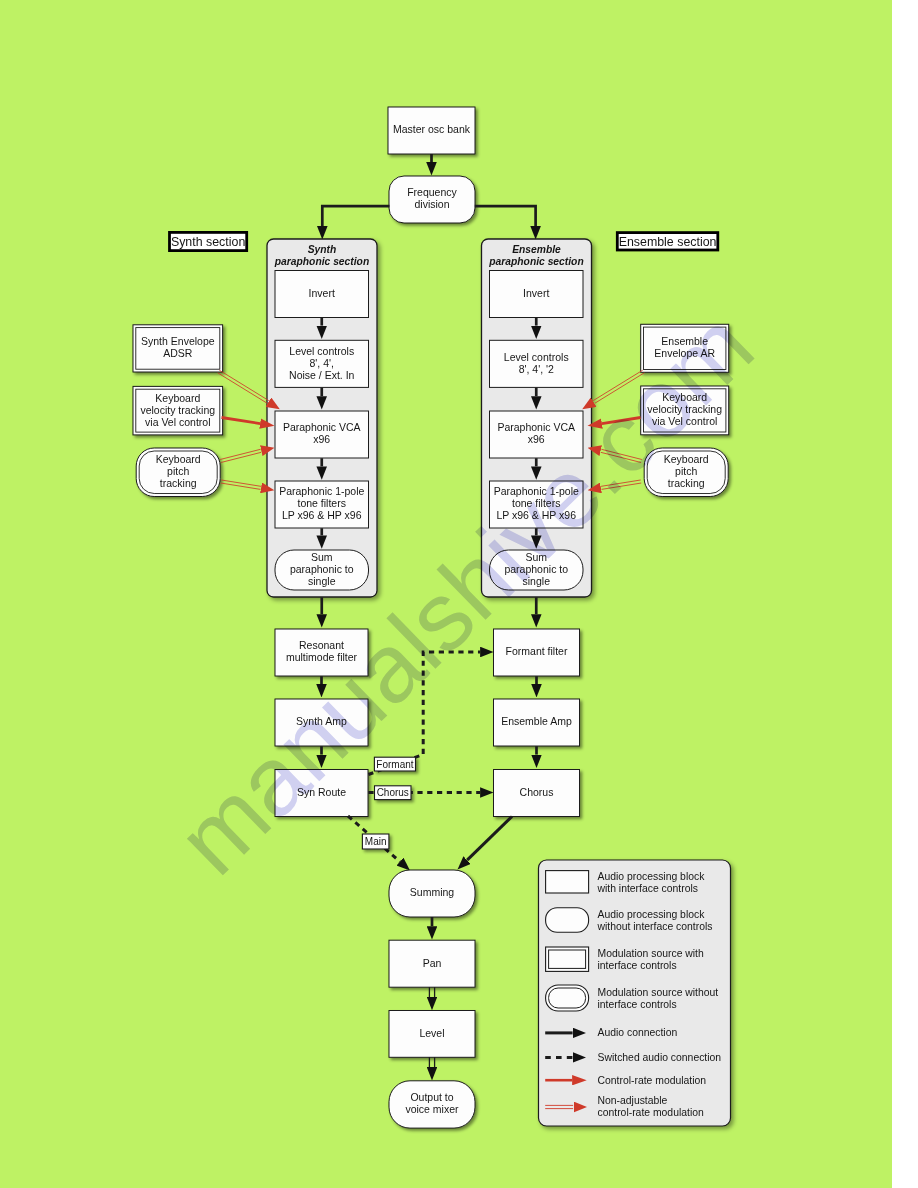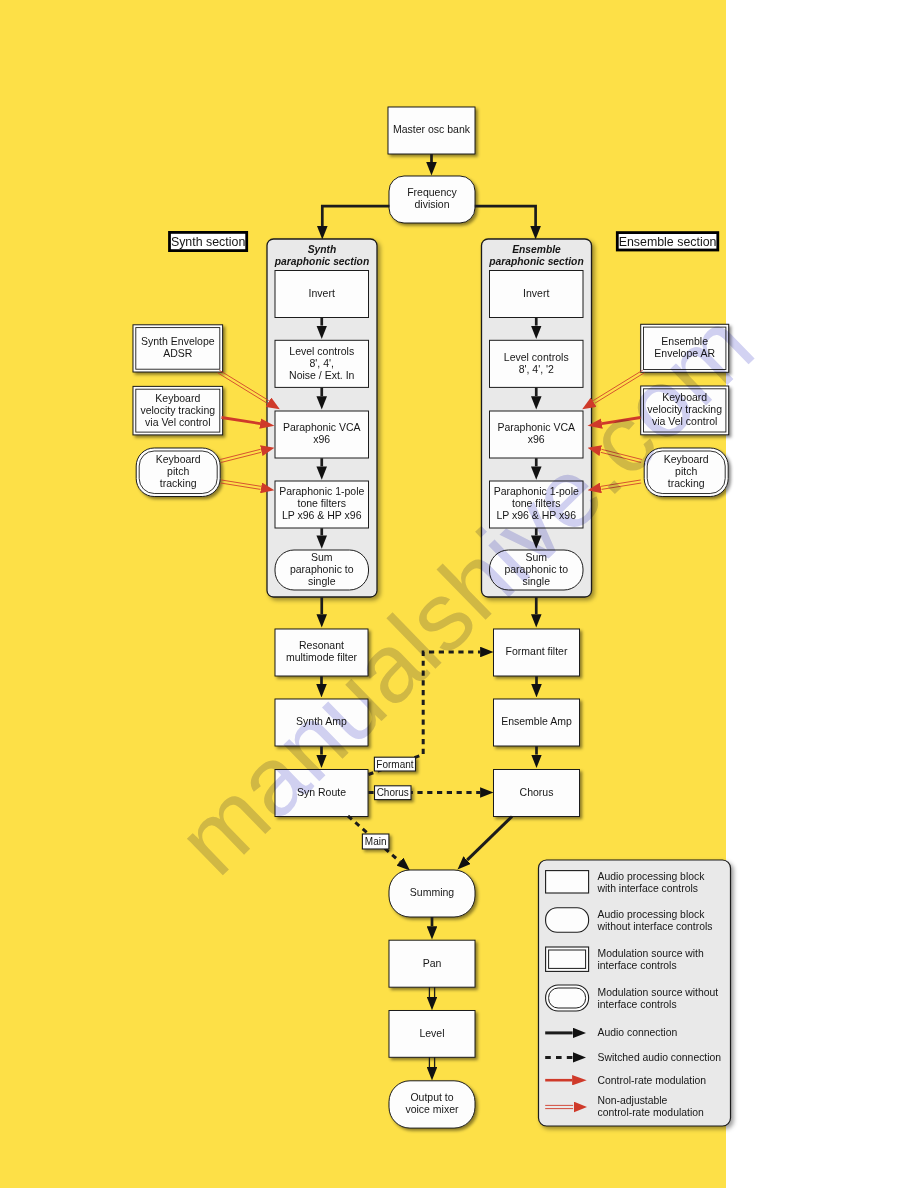--- a/index.html
+++ b/index.html
@@ -1,17 +1,17 @@
 <!DOCTYPE html>
 <html><head>
 <meta charset="utf-8">
 <style>
   html,body{margin:0;padding:0;background:#ffffff;}
   body{width:918px;height:1188px;overflow:hidden;font-family:"Liberation Sans",sans-serif;}
-  #root{position:relative;width:726px;height:1188px;background:#fde047;}
+  #root{position:relative;width:892px;height:1188px;background:#bef264;}
   #diagram{position:absolute;left:0;top:0;}
   text{font-family:"Liberation Sans",sans-serif;fill:#161616;}
   .blk-label{font-size:10.5px;}
   .sec-head{font-size:10.3px;font-weight:bold;font-style:italic;}
   .sec-tag{font-size:12.4px;}
   .route-tag{font-size:10.0px;}
   .legend-label{font-size:10.4px;}
   .wm{fill:#d2d2f2;font-size:97px;}
 </style>
 </head>

